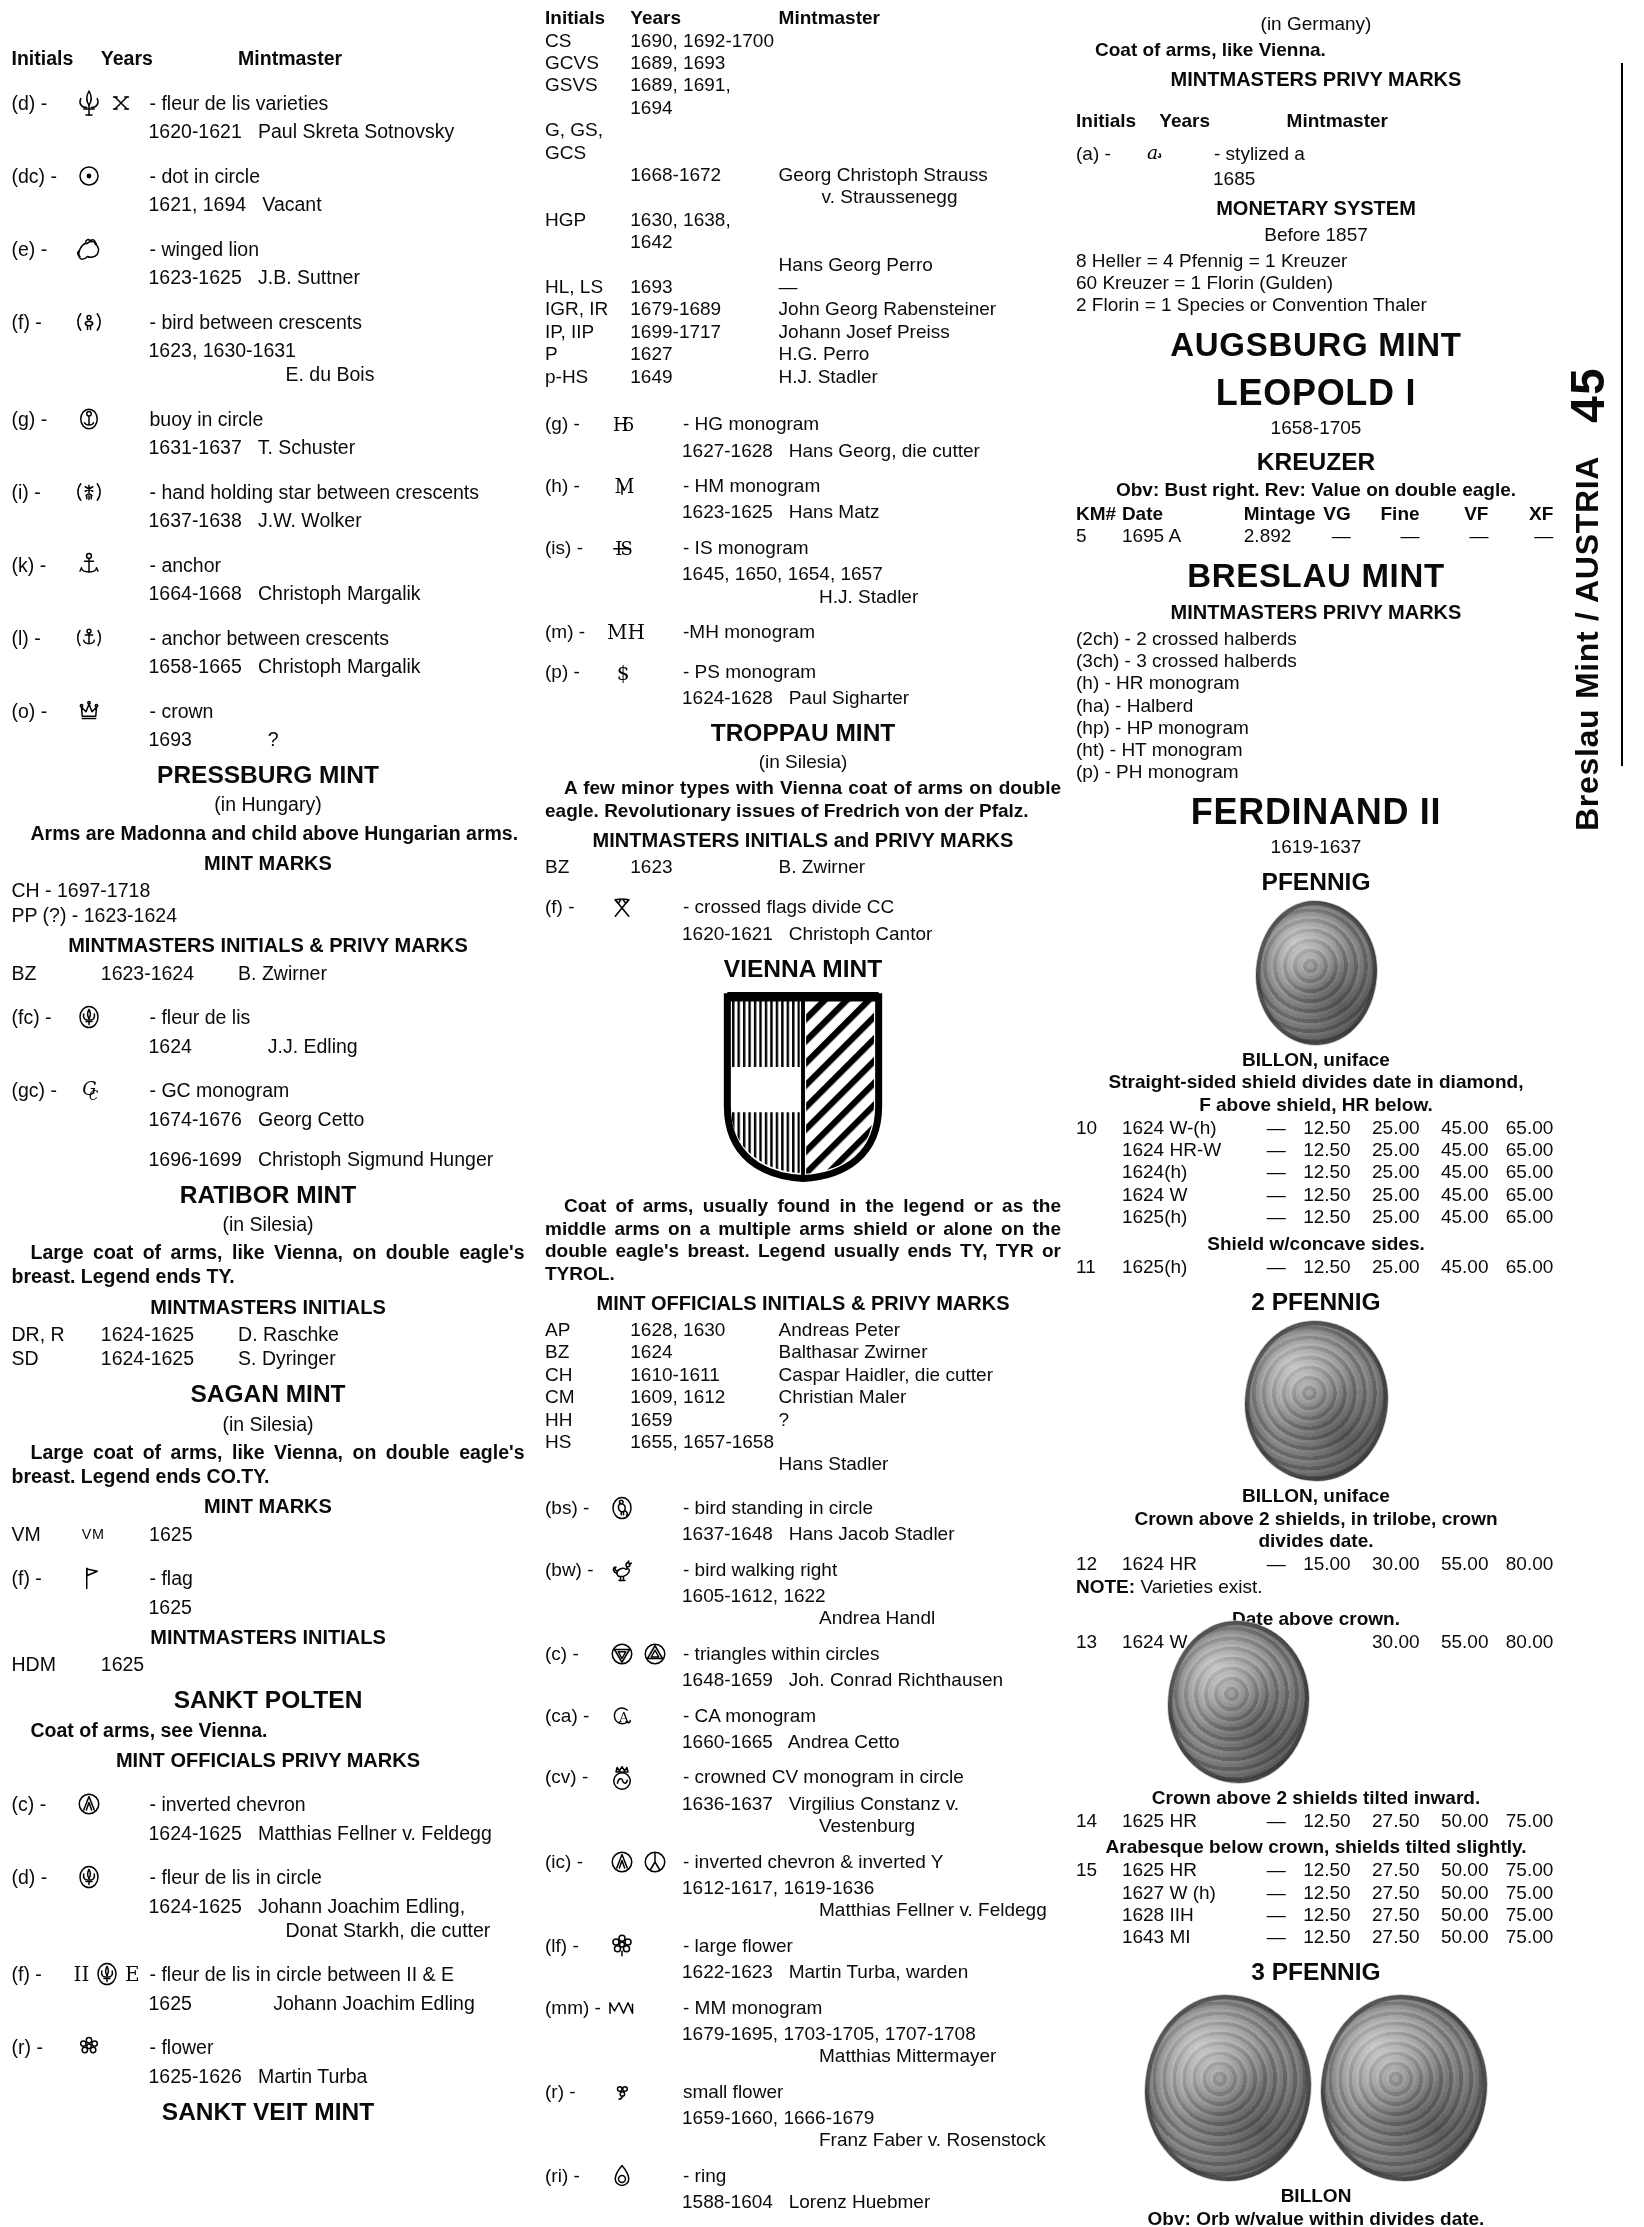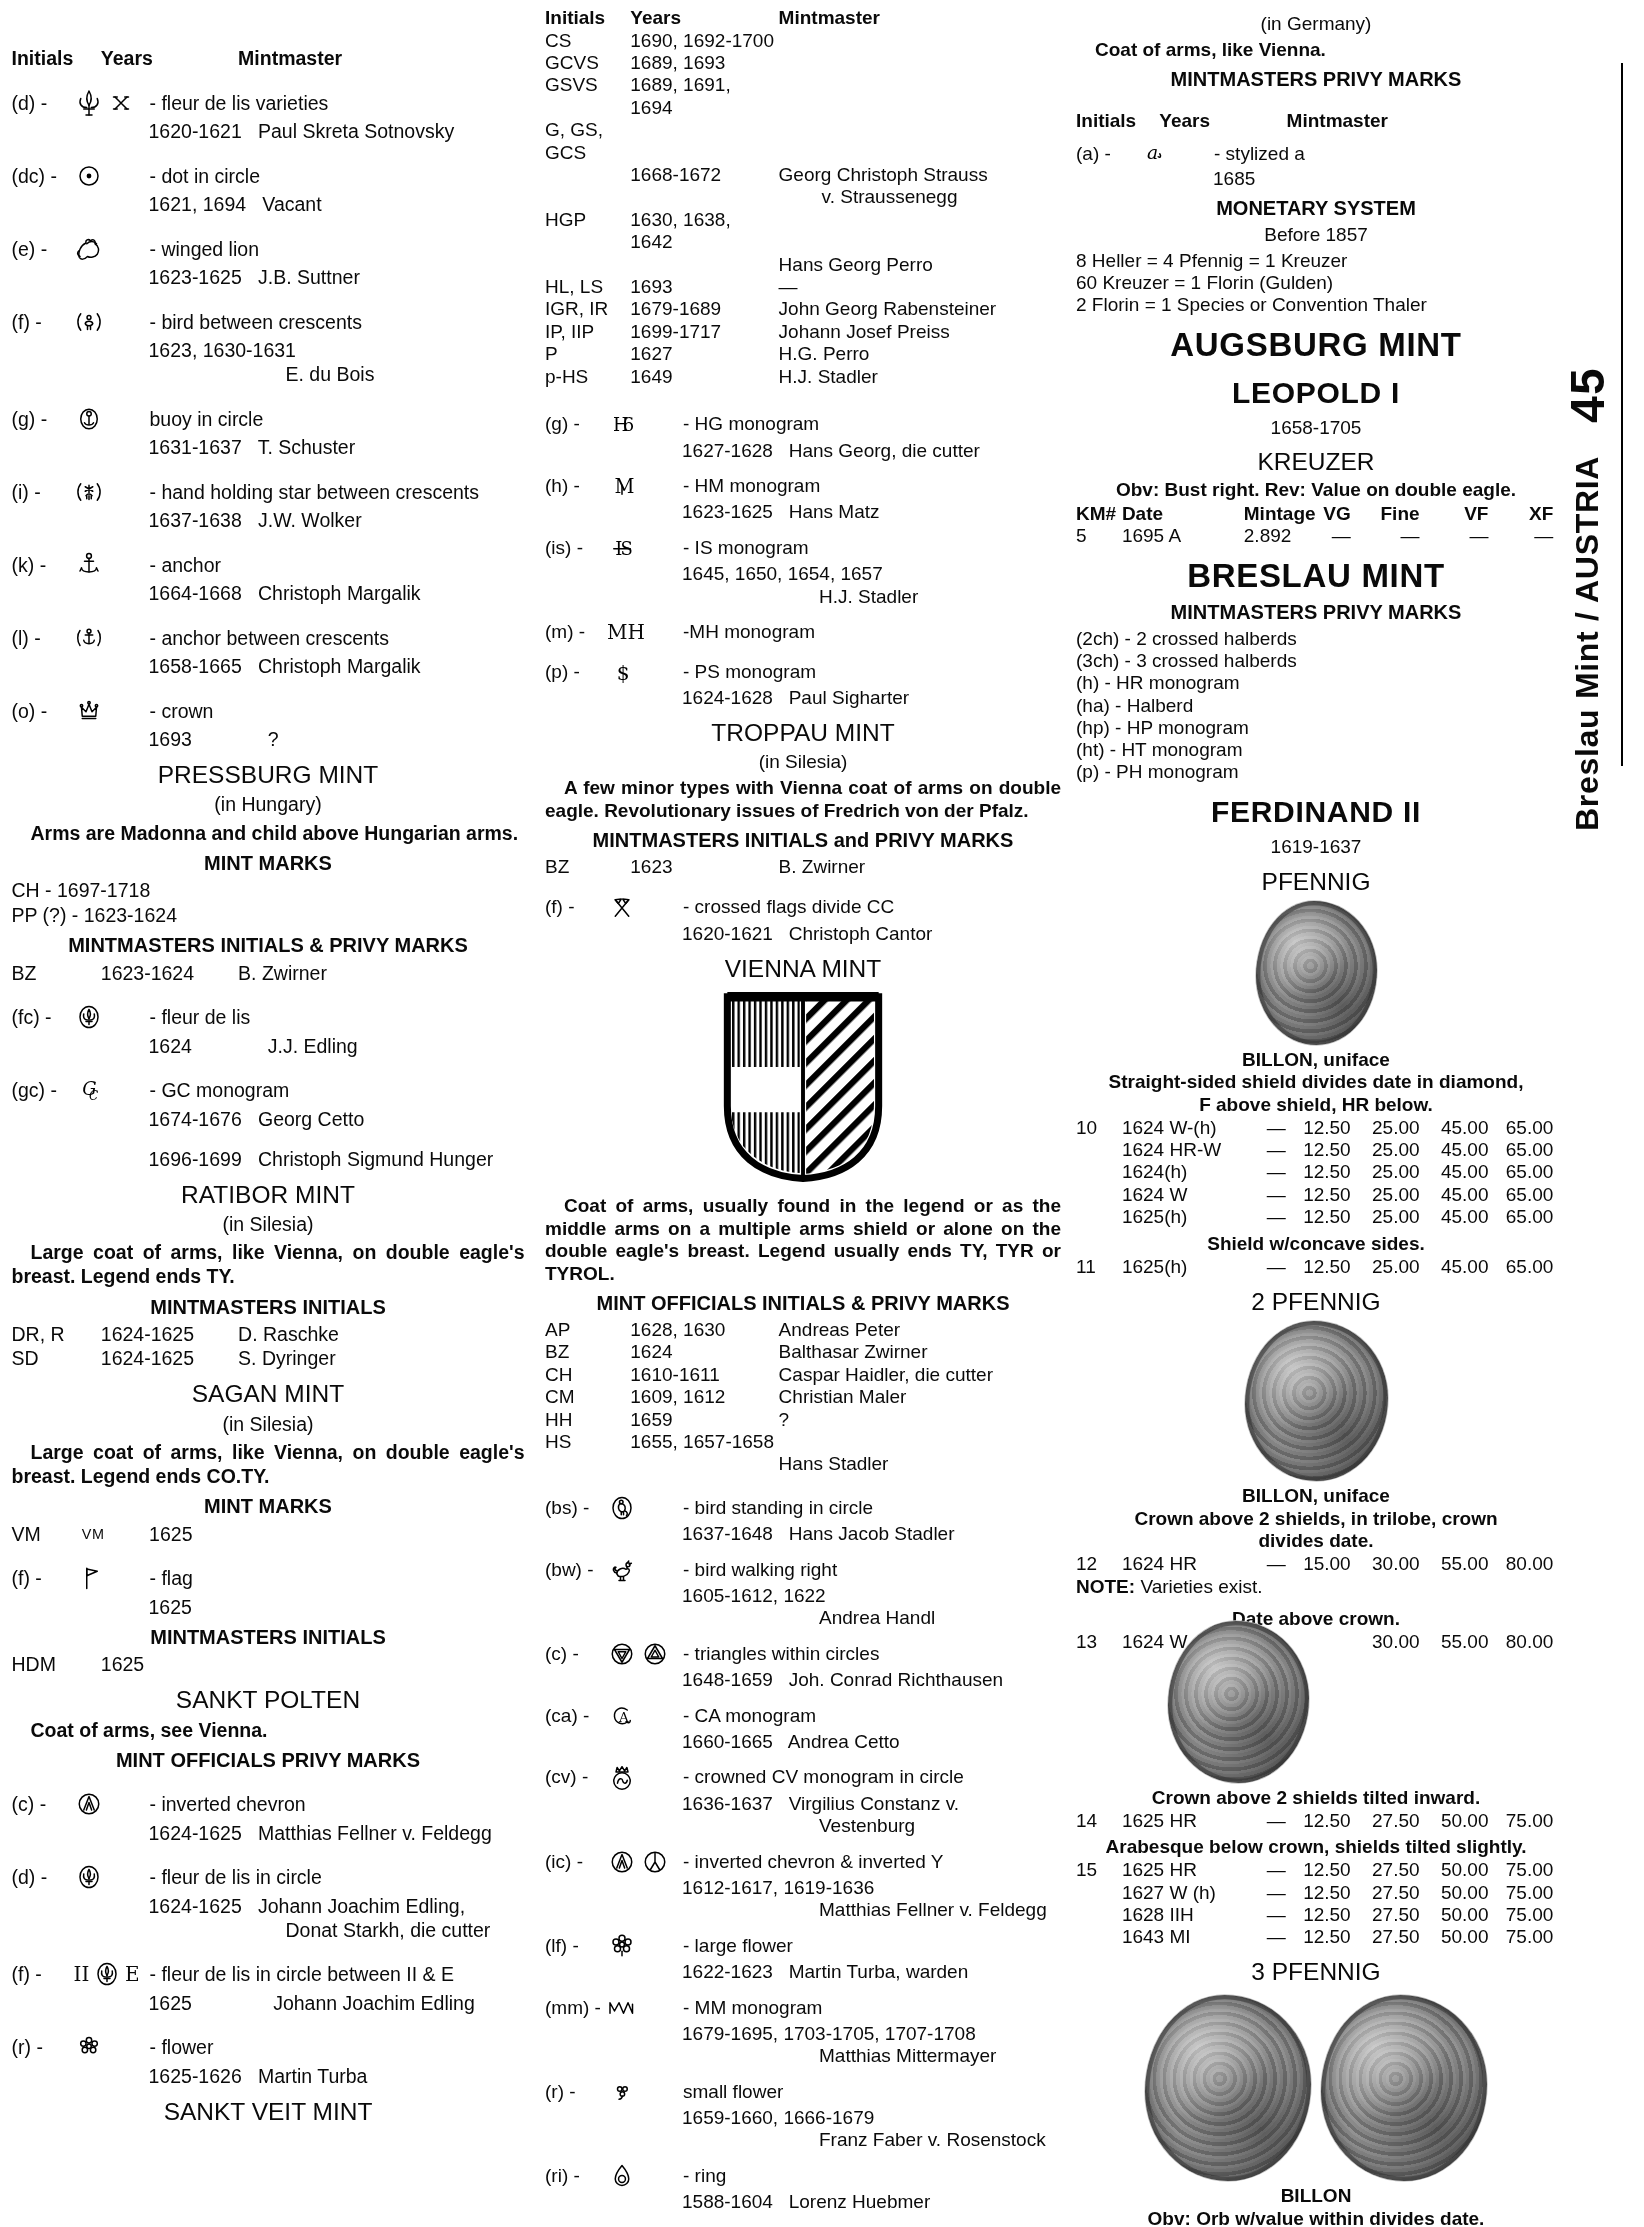--- a/index.html
+++ b/index.html
@@ -4,22 +4,22 @@
 <style>
   html,body{margin:0;padding:0;background:#e8e8e8;}
   .page{position:relative;width:1645px;height:2227px;background:#ffffff;overflow:hidden;
         font-family:"Liberation Sans",sans-serif;color:#0a0a0a;}
   .col{position:absolute;top:0;}
   #col1{left:11.5px;top:46px;width:513px;font-size:19.5px;line-height:24px;}
   #col2{left:545px;top:7.2px;width:516px;font-size:19px;line-height:22.4px;}
   #col3{left:1076px;top:11.5px;width:480px;font-size:19px;line-height:21.6px;}
 
   .h1{font-weight:bold;text-align:center;font-size:33px;line-height:36px;margin:11.5px 0 5.8px;letter-spacing:0.7px;}
-  .h1.small{font-size:30px;}
-  .h2{font-weight:normal;text-align:center;font-size:24.5px;line-height:27px;margin:10px 0 4.3px;}
+  .h1.small{font-size:36px;}
+  .h2{font-weight:bold;text-align:center;font-size:24.5px;line-height:27px;margin:10px 0 4.3px;}
   .h3{font-weight:bold;text-align:center;font-size:20px;line-height:23px;margin:7.2px 0 3.6px;}
   .sub{text-align:center;margin:1.4px 0 4.3px;}
   .para{text-align:justify;text-indent:19px;margin:1.4px 0;font-weight:bold;}
   .def{margin:0.7px 0;}
   .caption{font-weight:bold;text-align:center;line-height:22.4px;}
   .note{margin:1.4px 0;}
   .note .b{font-weight:bold;}
 
   .colshead,.irow{display:grid;grid-template-columns:85px 133px 1fr;column-gap:4.3px;}
   #col2 .colshead,#col2 .irow{grid-template-columns:81px 144px 1fr;}

